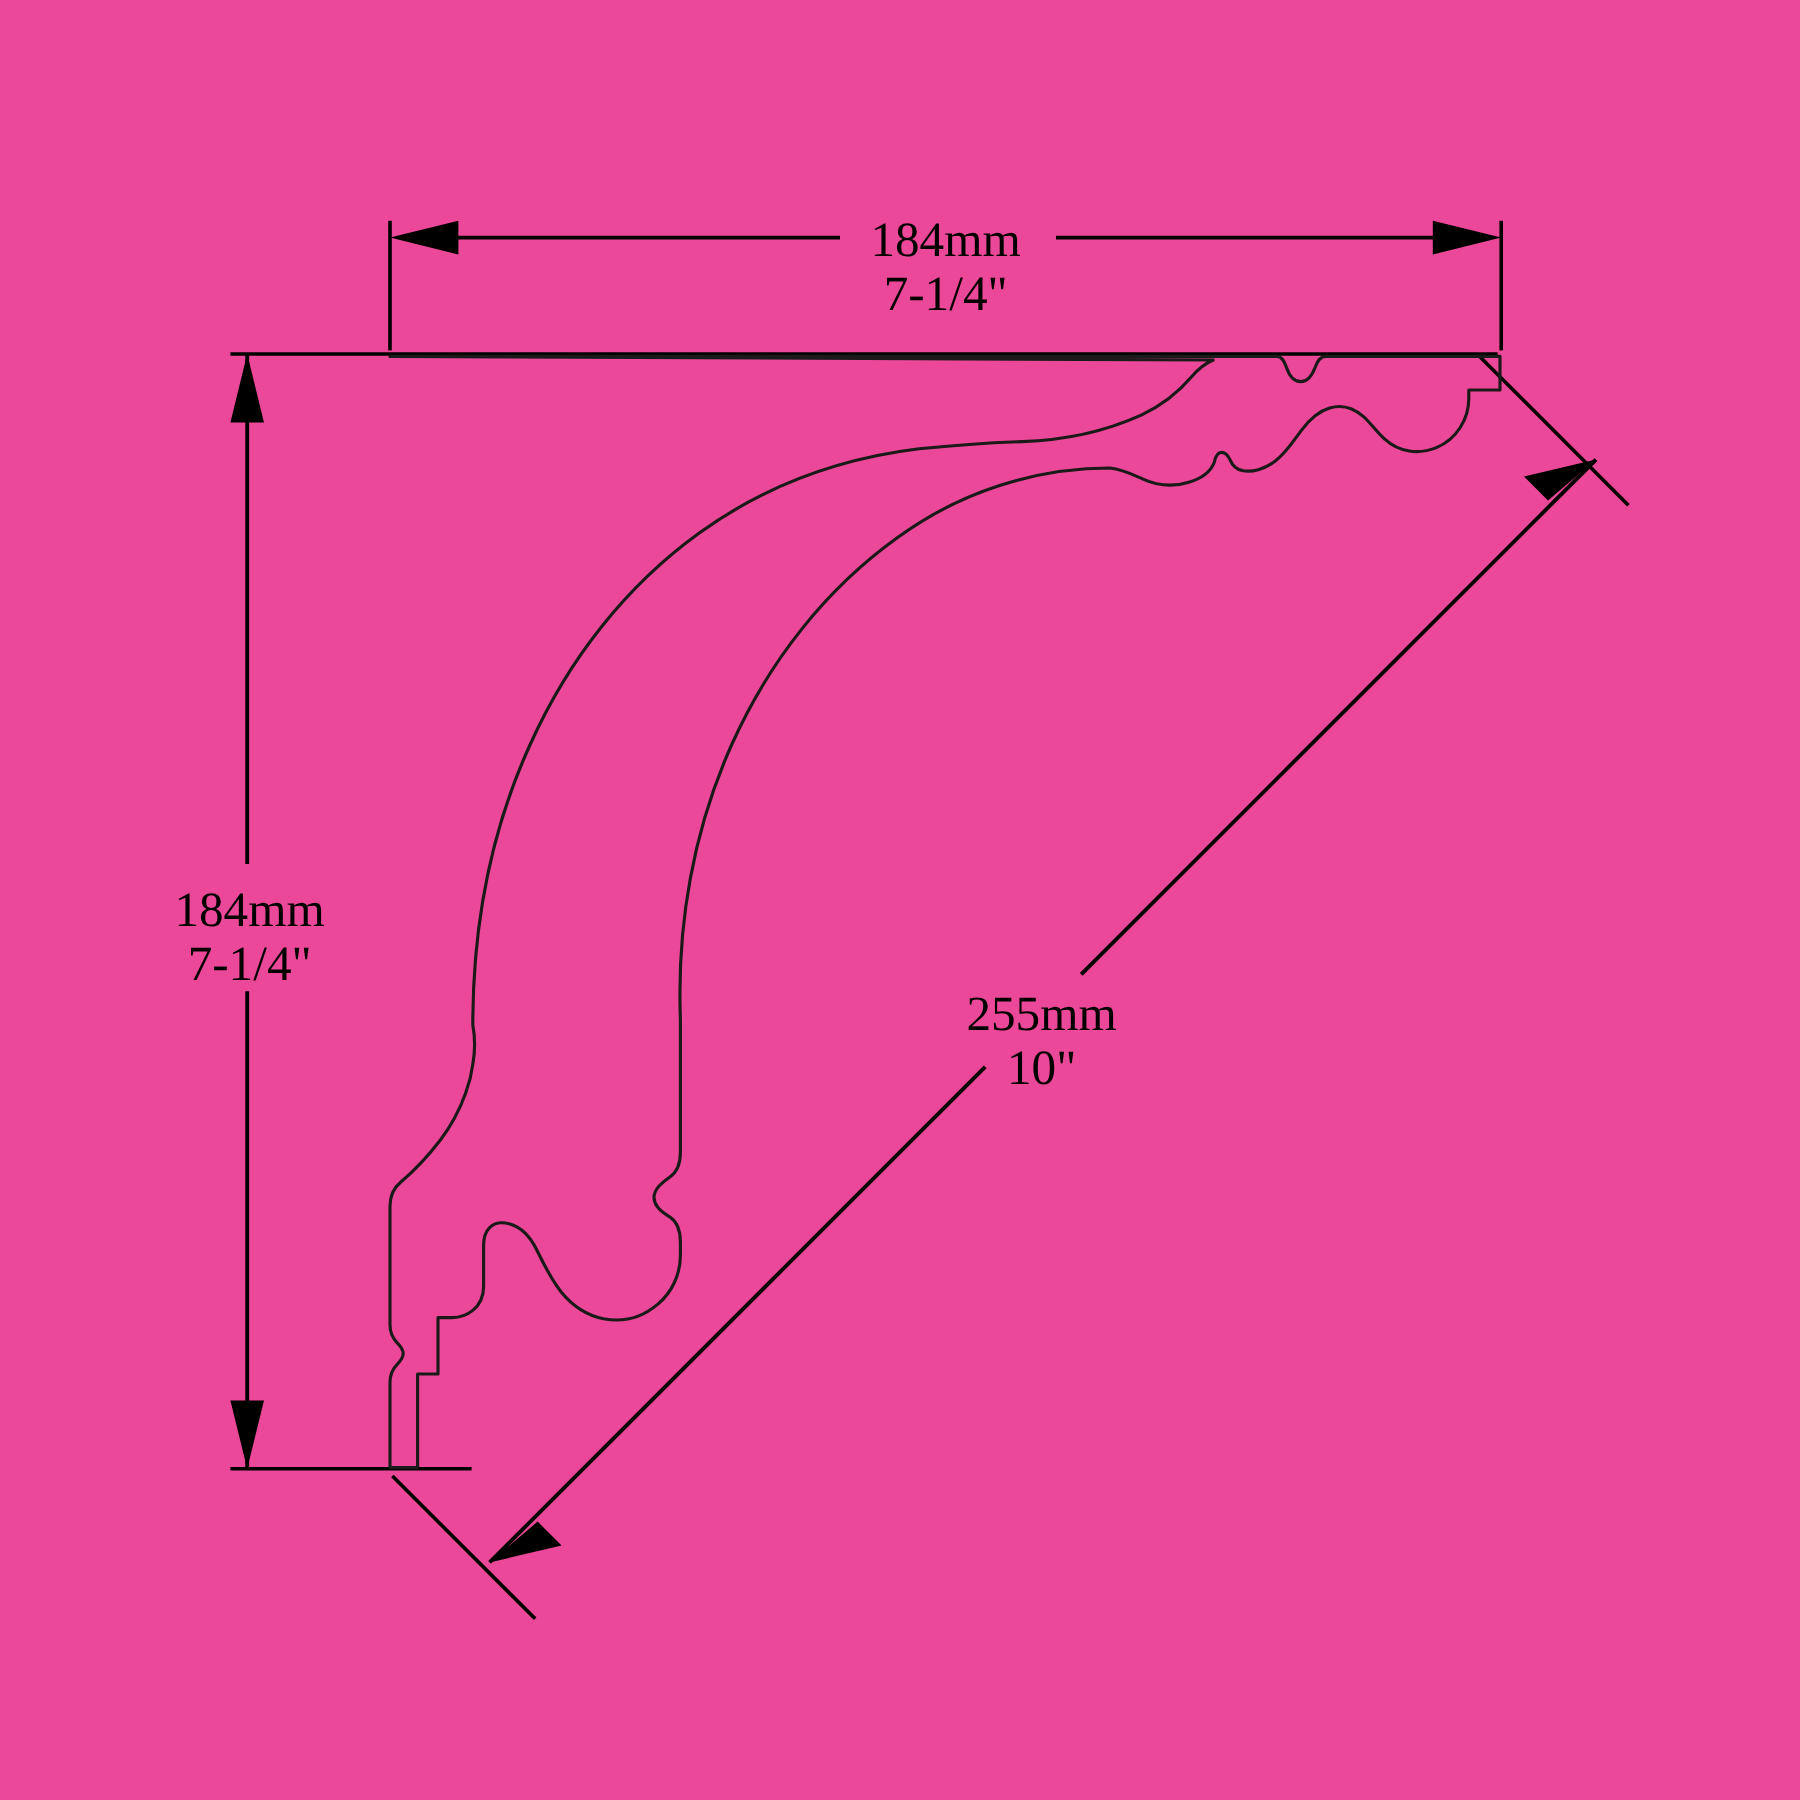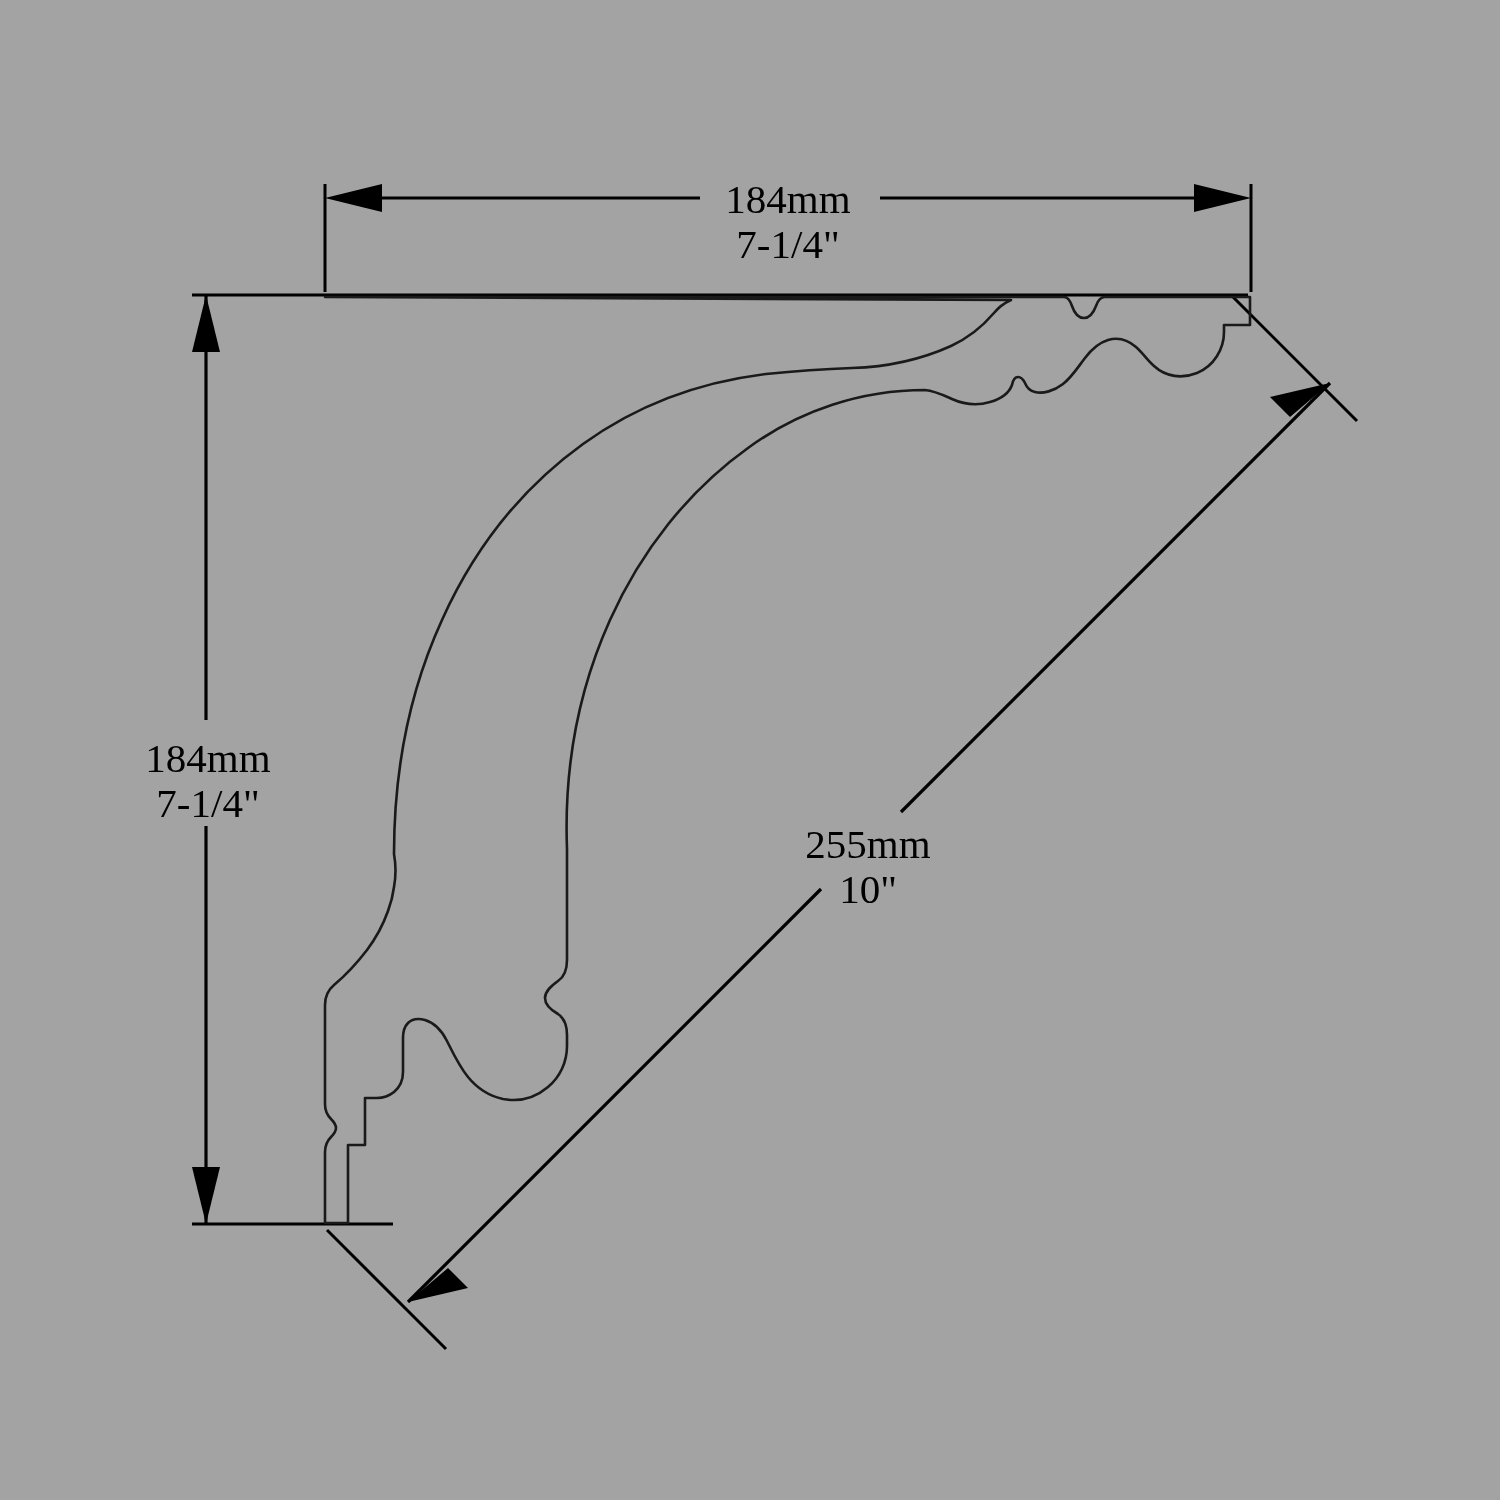--- a/index.html
+++ b/index.html
@@ -8,21 +8,21 @@
     padding: 0;
     background: #ffffff;
   }
   body {
     font-family: "Liberation Serif", "DejaVu Serif", serif;
   }
   #drawing-root {
     position: relative;
     width: 1500px;
     height: 1500px;
-    background: #a3a3a3;
+    background: #ec4899;
     overflow: hidden;
   }
   #drawing-svg {
     display: block;
     width: 1500px;
     height: 1500px;
   }
   .dim-text {
     font-family: "Liberation Serif", "DejaVu Serif", serif;
     font-size: 41px;

